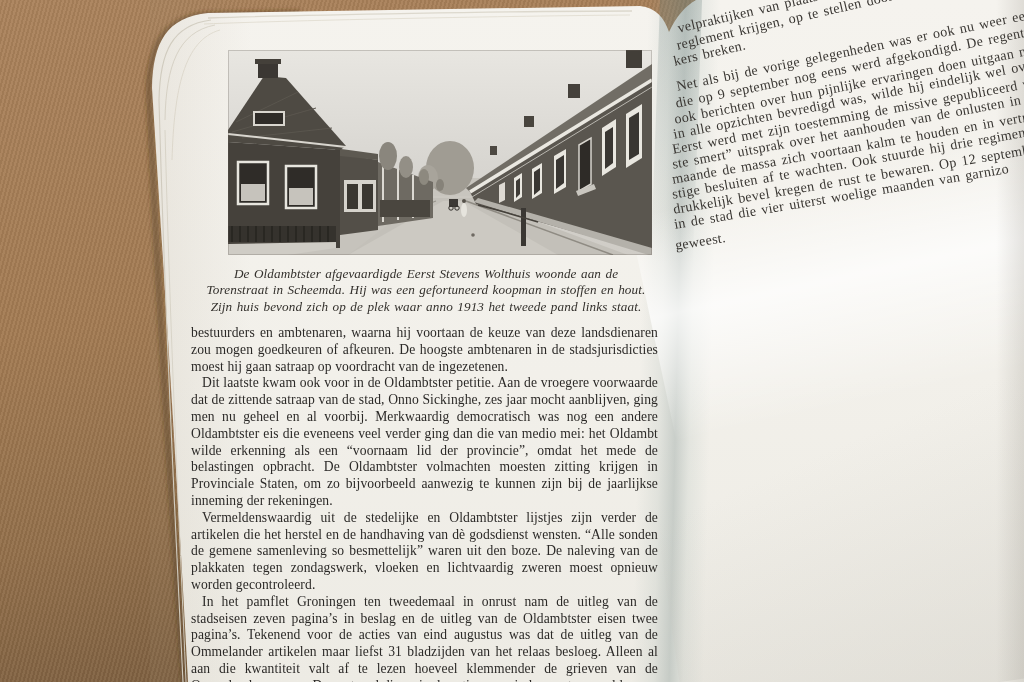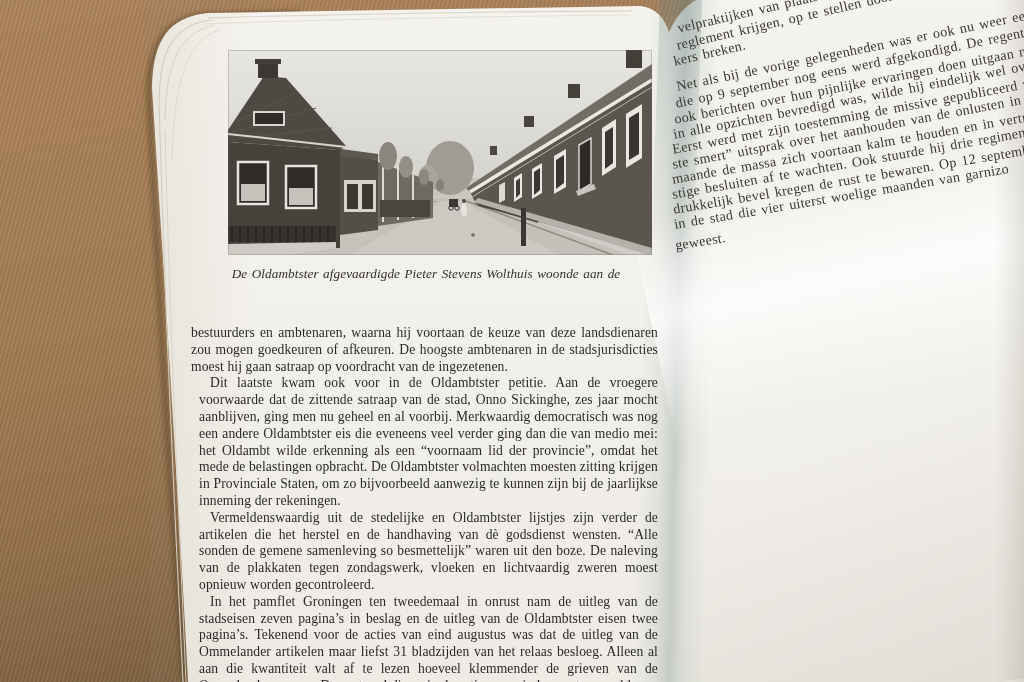--- a/index.html
+++ b/index.html
@@ -21,21 +21,21 @@
     left:200px;top:266px;width:452px;
     font-style:italic;font-size:13.2px;line-height:16.4px;
     text-align:center;color:#33302c;letter-spacing:0.1px;word-spacing:1px;
   }
   .bodytext{
     left:191px;top:325px;width:467px;
     font-size:13.6px;line-height:16.8px;text-align:justify;
     color:#2b2927;letter-spacing:0.1px;
   }
   .bodytext p{margin:0;}
-  .bodytext p.ind{text-indent:11px;margin-left:8px;}
+  .bodytext p.ind{text-indent:11px;}
   .it{}
 
   
   .rline{
     position:absolute;white-space:nowrap;
     font-size:14px;color:#3a3733;letter-spacing:0.3px;word-spacing:1.5px;
     transform-origin:0 0;
   }
 
   
@@ -190,21 +190,23 @@
     <rect x="221" y="149" width="9" height="8" fill="#3c3935"></rect>
     <circle cx="223" cy="158" r="2.2" fill="none" stroke="#33302c" stroke-width="1"></circle>
     <circle cx="229" cy="158" r="2.2" fill="none" stroke="#33302c" stroke-width="1"></circle>
     <ellipse cx="236" cy="160" rx="3" ry="7" fill="#e6e4dd"></ellipse>
     <circle cx="236" cy="151" r="2" fill="#55514a"></circle>
 
     <rect x="0.5" y="0.5" width="423" height="204" fill="none" stroke="rgba(100,95,85,0.28)" stroke-width="1"></rect>
   </svg>
 
   <div class="caption">
-    <div>De Oldambtster afgevaardigde Pieter Stevens Wolthuis woonde aan de</div>
+    <div>De Oldambtster afgevaardigde Eerst Stevens Wolthuis woonde aan de</div>
+    <div>Torenstraat in Scheemda. Hij was een gefortuneerd koopman in stoffen en hout.</div>
+    <div>Zijn huis bevond zich op de plek waar anno 1913 het tweede pand links staat.</div>
   </div>
 
   <div class="bodytext">
     <p><span>bestuurders en ambtenaren, waarna hij voortaan de keuze van deze landsdienaren zou mogen goedkeuren of afkeuren. De hoogste ambtenaren in de stadsjurisdicties moest hij gaan satraap op voordracht van de ingezetenen.</span></p>
     <p class="ind"><span>Dit laatste kwam ook voor in de Oldambtster petitie. Aan de vroegere voorwaarde dat de zittende satraap van de stad, Onno Sickinghe, zes jaar mocht aanblijven, ging men nu geheel en al voorbij. Merkwaardig democratisch was nog een andere Oldambtster eis die eveneens veel verder ging dan die van medio mei: het Oldambt wilde erkenning als een “voornaam lid der provincie”, omdat het mede de belastingen opbracht. De Oldambtster volmachten moesten zitting krijgen in Provinciale Staten, om zo bijvoorbeeld aanwezig te kunnen zijn bij de jaarlijkse inneming der rekeningen.</span></p>
     <p class="ind"><span>Vermeldenswaardig uit de stedelijke en Oldambtster lijstjes zijn verder de artikelen die het herstel en de handhaving van dè godsdienst wensten. “Alle sonden de gemene samenleving so besmettelijk” waren uit den boze. De naleving van de plakkaten tegen zondagswerk, vloeken en lichtvaardig zweren moest opnieuw worden gecontroleerd.</span></p>
     <p class="ind"><span>In het pamflet </span><span class="it">Groningen ten tweedemaal in onrust</span><span> nam de uitleg van de stadseisen zeven pagina’s in beslag en de uitleg van de Oldambtster eisen twee pagina’s. Tekenend voor de acties van eind augustus was dat de uitleg van de Ommelander artikelen maar liefst 31 bladzijden van het relaas besloeg. Alleen al aan die kwantiteit valt af te lezen hoeveel klemmender de grieven van de Ommelanders waren. De grote rol die ze in de acties van eind augustus speelden</span></p>
   </div>
 
   <div class="rline" style="left:676px;top:21px;transform:rotate(-13deg);">velpraktijken van plaatselijke here</div>

